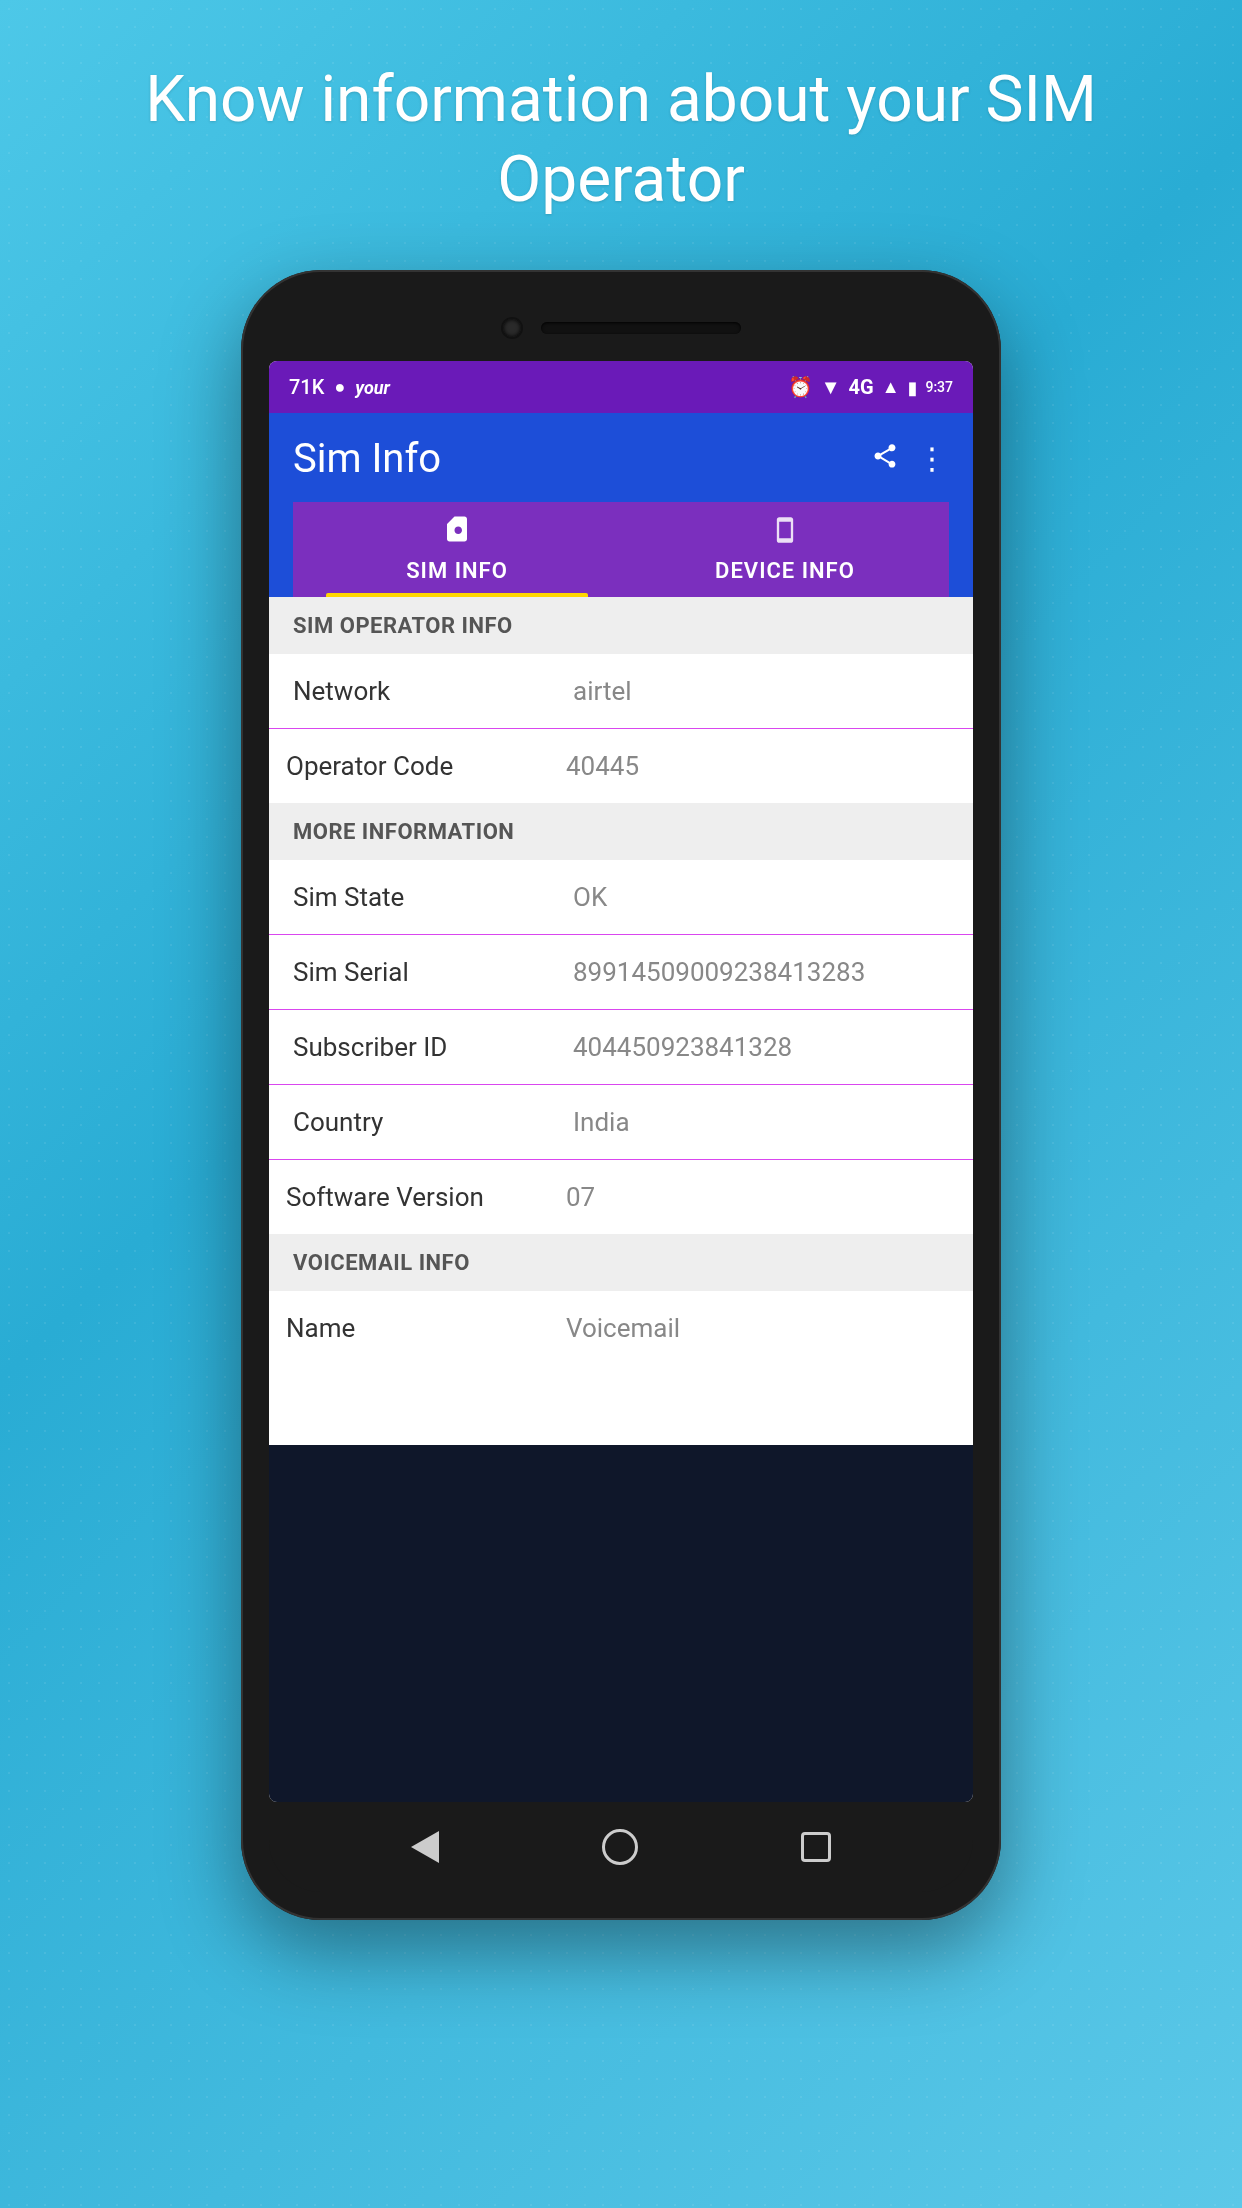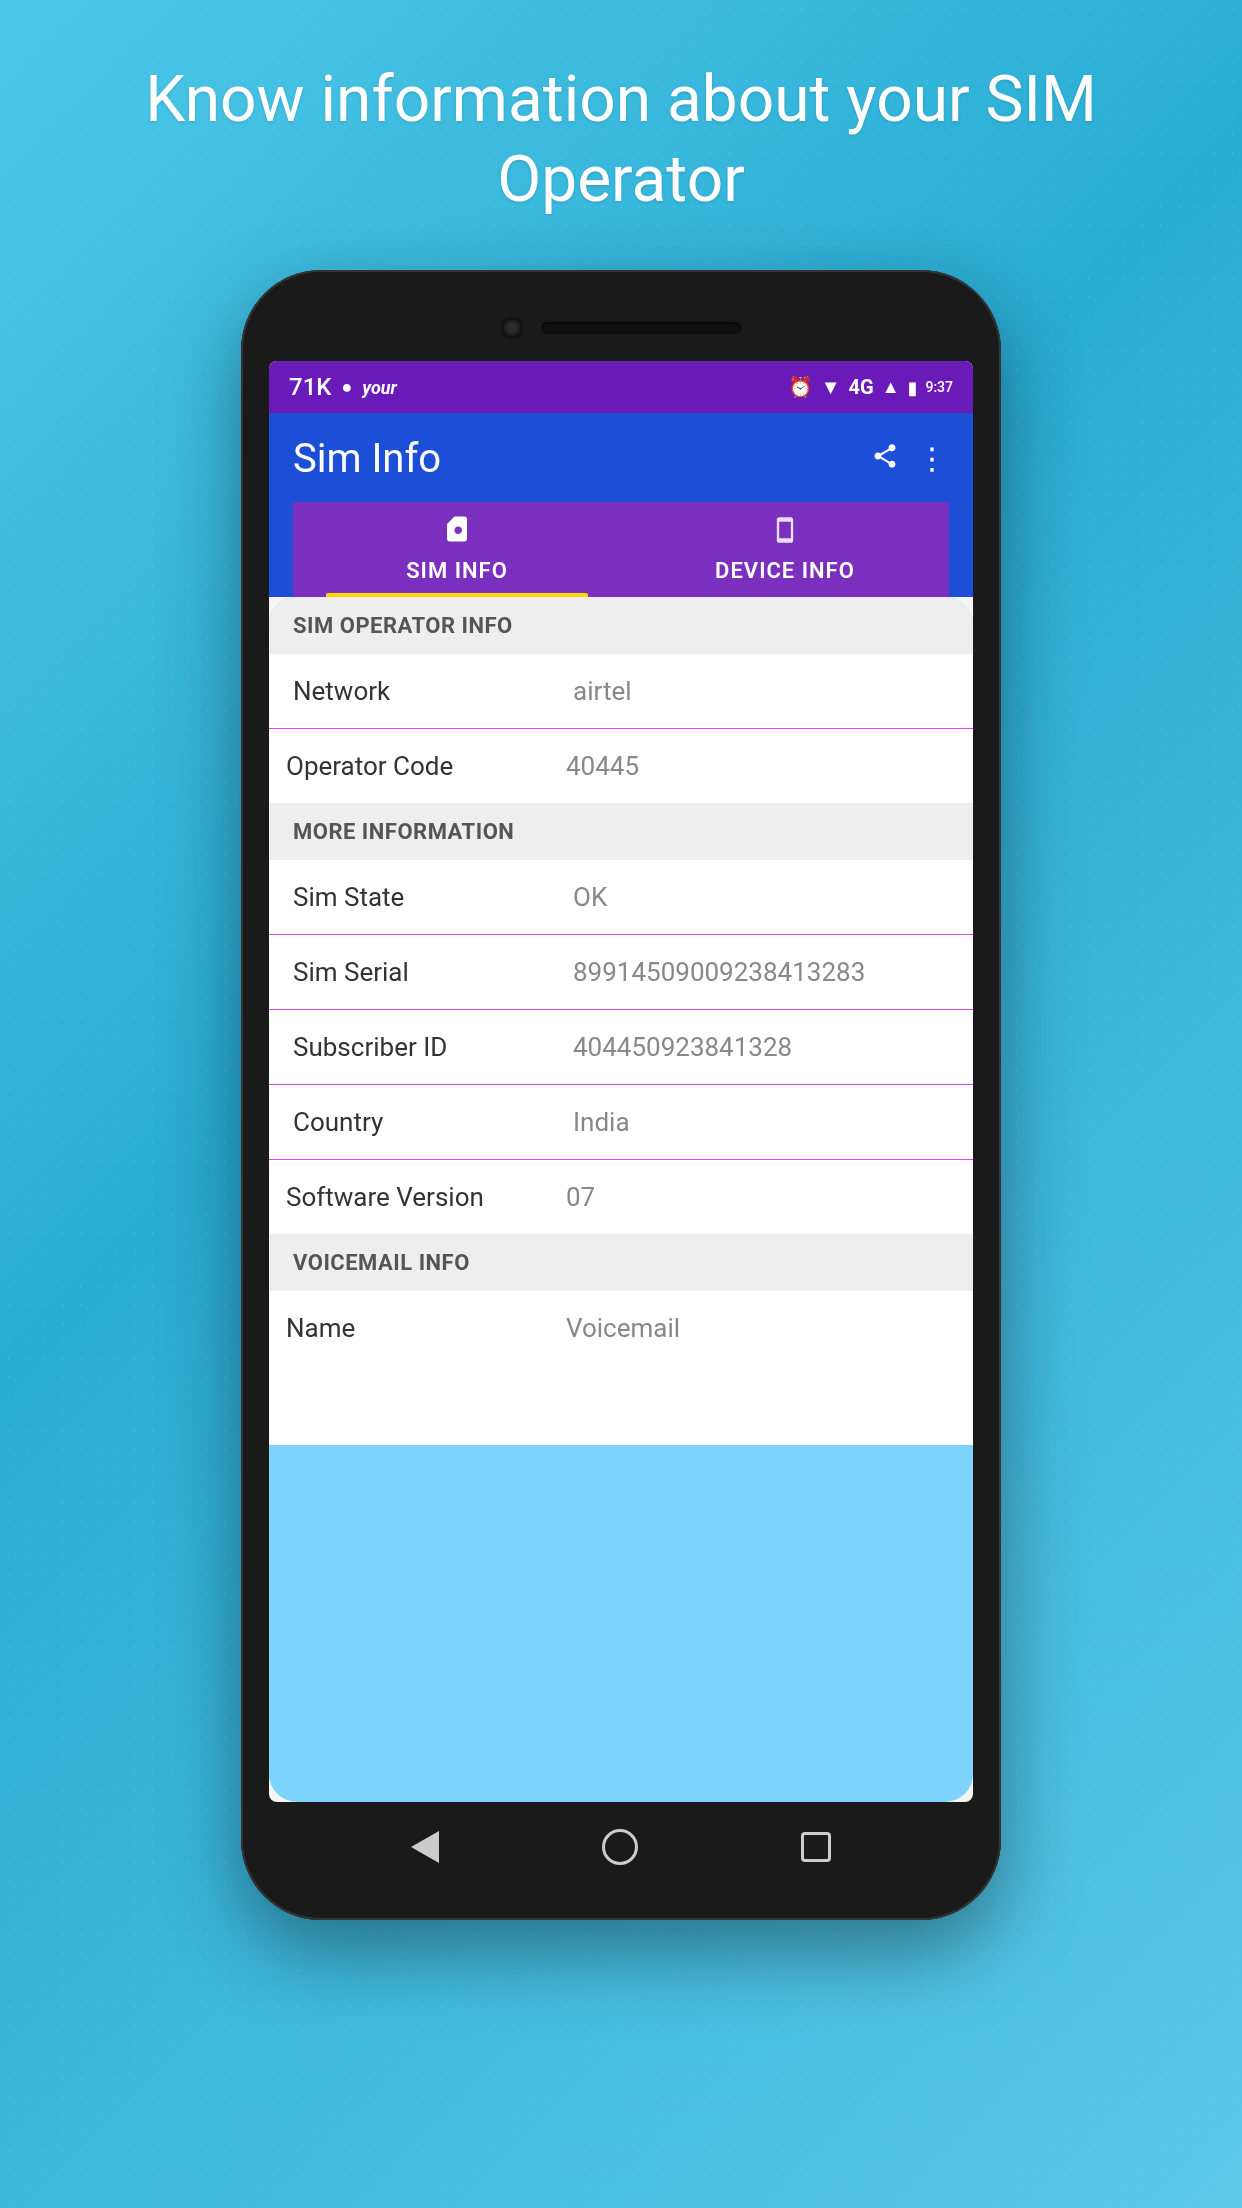--- a/index.html
+++ b/index.html
@@ -182,22 +182,21 @@
       width: 80%;
       height: 4px;
       background: #ffd600;
       border-radius: 2px 2px 0 0;
     }
 
     
     .content {
       flex: 1;
       overflow-y: auto;
-      background: #7dd3fc;
-      border-radius: 28px;
+      background: #0f172a;
     }
 
     .section-header {
       background: #eeeeee;
       padding: 16px 24px;
       font-size: 22px;
       font-weight: 700;
       color: #555;
       letter-spacing: 0.5px;
     }
@@ -275,21 +274,21 @@
 
     <div class="phone-top">
       <div class="phone-camera"></div>
       <div class="phone-speaker"></div>
     </div>
 
     <div class="phone-screen">
 
       <div class="status-bar">
         <div class="status-left">
-          <span style="font-size:24px;">71K</span>
+          <span style="font-size:20px;">71K</span>
           <span style="font-size:18px;">●</span>
           <span style="font-size:18px;font-style:italic;font-weight:700;">your</span>
         </div>
         <div class="status-right">
           <span style="font-size:20px;">⏰</span>
           <span style="font-size:20px;">▼</span>
           <span style="font-size:20px;font-weight:700;">4G</span>
           <span style="font-size:18px;">▲</span>
           <span style="font-size:18px;">▮</span>
           <span style="font-size:14px;font-weight:500;">9:37</span>

